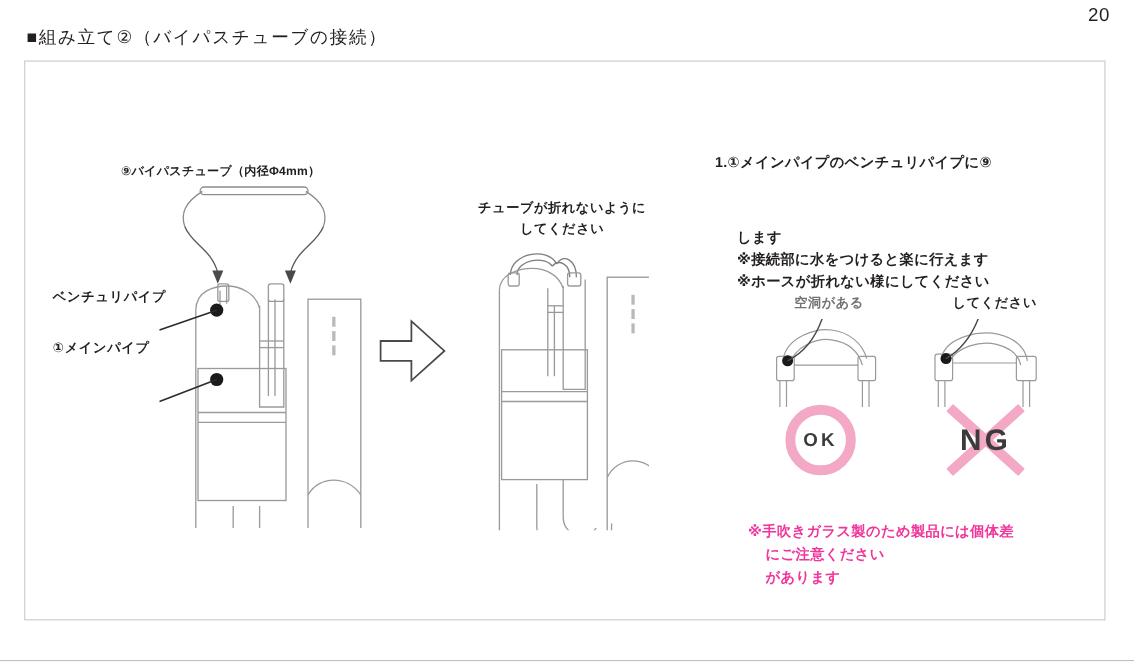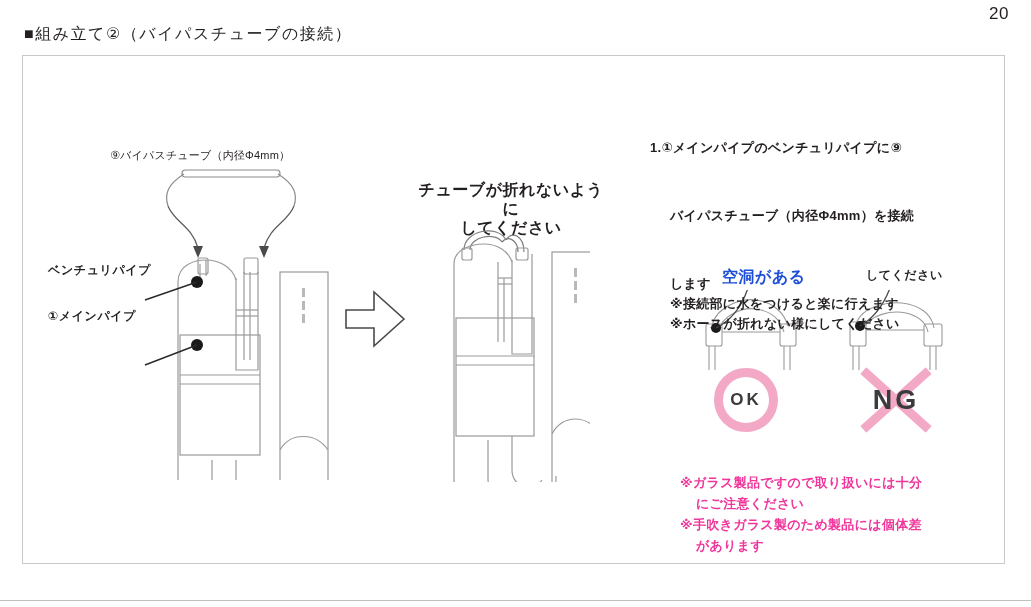--- a/index.html
+++ b/index.html
@@ -62,21 +62,21 @@
 
   
   .abs { position: absolute; }
 
   
   #label-bypass-tube {
     position: absolute;
     left: 110px;
     top: 148px;
     font-size: 11px;
-    font-weight: normal;
+    font-weight: bold;
     letter-spacing: 0.2px;
     white-space: nowrap;
     color: #231f20;
   }
   #label-venturi-pipe {
     position: absolute;
     left: 48px;
     top: 262px;
     font-size: 12px;
     font-weight: bold;
@@ -96,21 +96,21 @@
     color: #231f20;
   }
 
   
   #middle-caption {
     position: absolute;
     left: 416px;
     top: 180px;
     width: 190px;
     text-align: center;
-    font-size: 16px;
+    font-size: 12px;
     font-weight: bold;
     letter-spacing: 0.5px;
     line-height: 19px;
     color: #231f20;
   }
 
   
   #instructions {
     position: absolute;
     left: 650px;
@@ -129,25 +129,25 @@
   }
   #instructions .step-first { padding-left: 0; }
   #instructions .step-cont { padding-left: 20px; }
   #instructions .note { padding-left: 20px; display: block; }
 
   
   #label-cavity {
     position: absolute;
     left: 722px;
     top: 267px;
-    font-size: 16px;
+    font-size: 12px;
     font-weight: bold;
     letter-spacing: 0.5px;
     white-space: nowrap;
-    color: #1d4ed8;
+    color: #737373;
   }
   #label-kinked {
     position: absolute;
     left: 866px;
     top: 267px;
     font-size: 12px;
     font-weight: bold;
     letter-spacing: 0.5px;
     white-space: nowrap;
     color: #231f20;
@@ -404,26 +404,24 @@
 </div>
 
 <div id="ng-badge">
   <div class="bar bar-a"></div>
   <div class="bar bar-b"></div>
   <div class="txt">NG</div>
 </div>
 
 <div id="instructions">
   <span class="step-line step-first"><span>1.</span><span>①メインパイプのベンチュリパイプに⑨</span></span>
-  <span class="step-line step-cont">バイパスチューブ（内径Φ4mm）を接続</span>
   <span class="step-line step-cont">します</span>
   <span class="note">※接続部に水をつけると楽に行えます</span>
   <span class="note">※ホースが折れない様にしてください</span>
 </div>
 
 <div id="warnings">
-  <span class="warn-line">※ガラス製品ですので取り扱いには十分</span>
+  <span class="warn-line">※手吹きガラス製のため製品には個体差</span>
   <span class="warn-line warn-cont">にご注意ください</span>
-  <span class="warn-line">※手吹きガラス製のため製品には個体差</span>
   <span class="warn-line warn-cont">があります</span>
 </div>
 
 <div id="bottom-rule"></div>
 
 </body></html>

